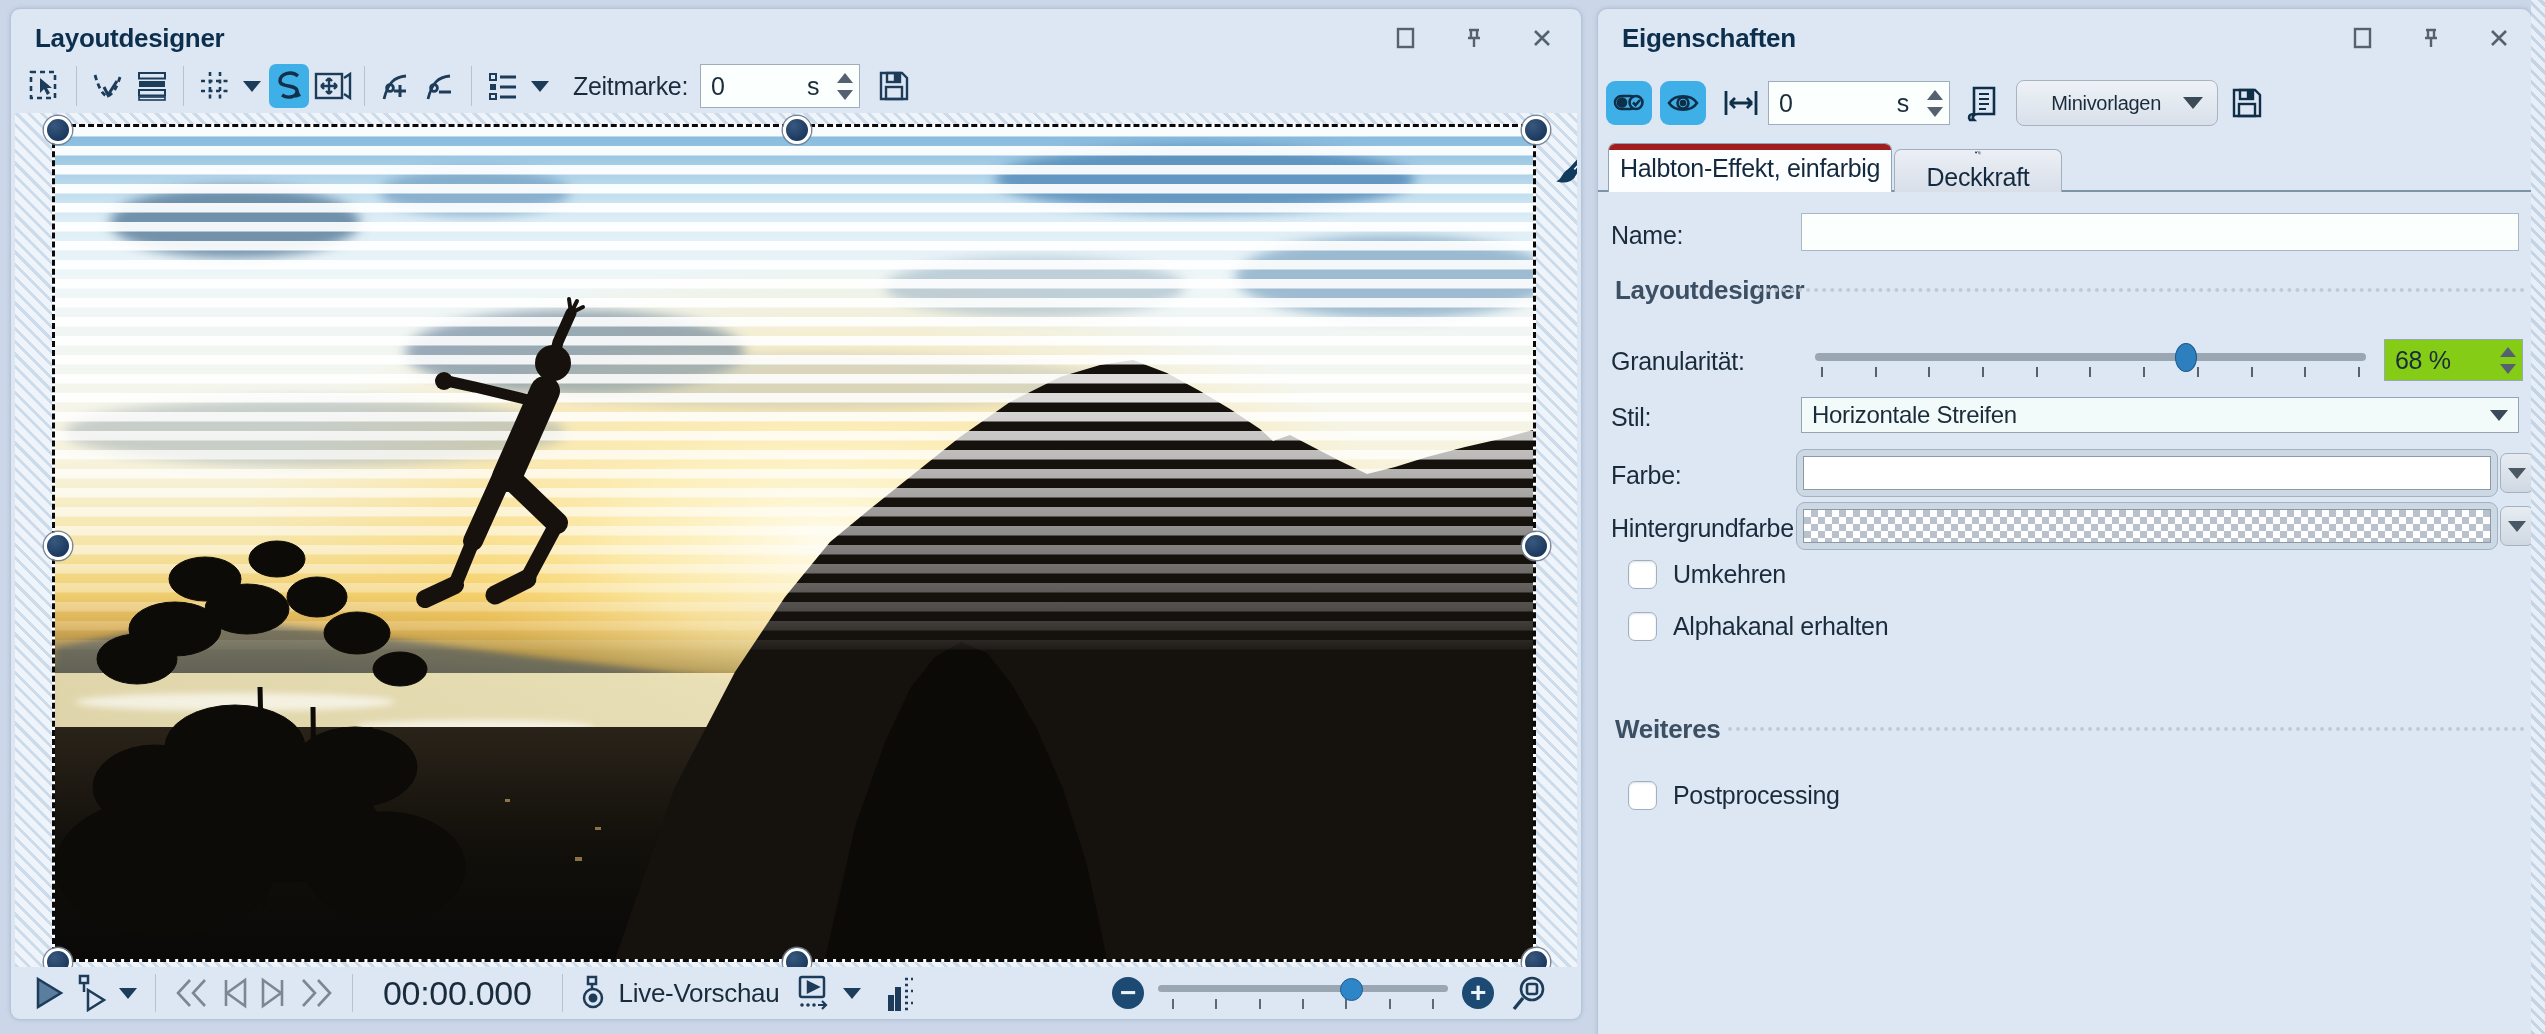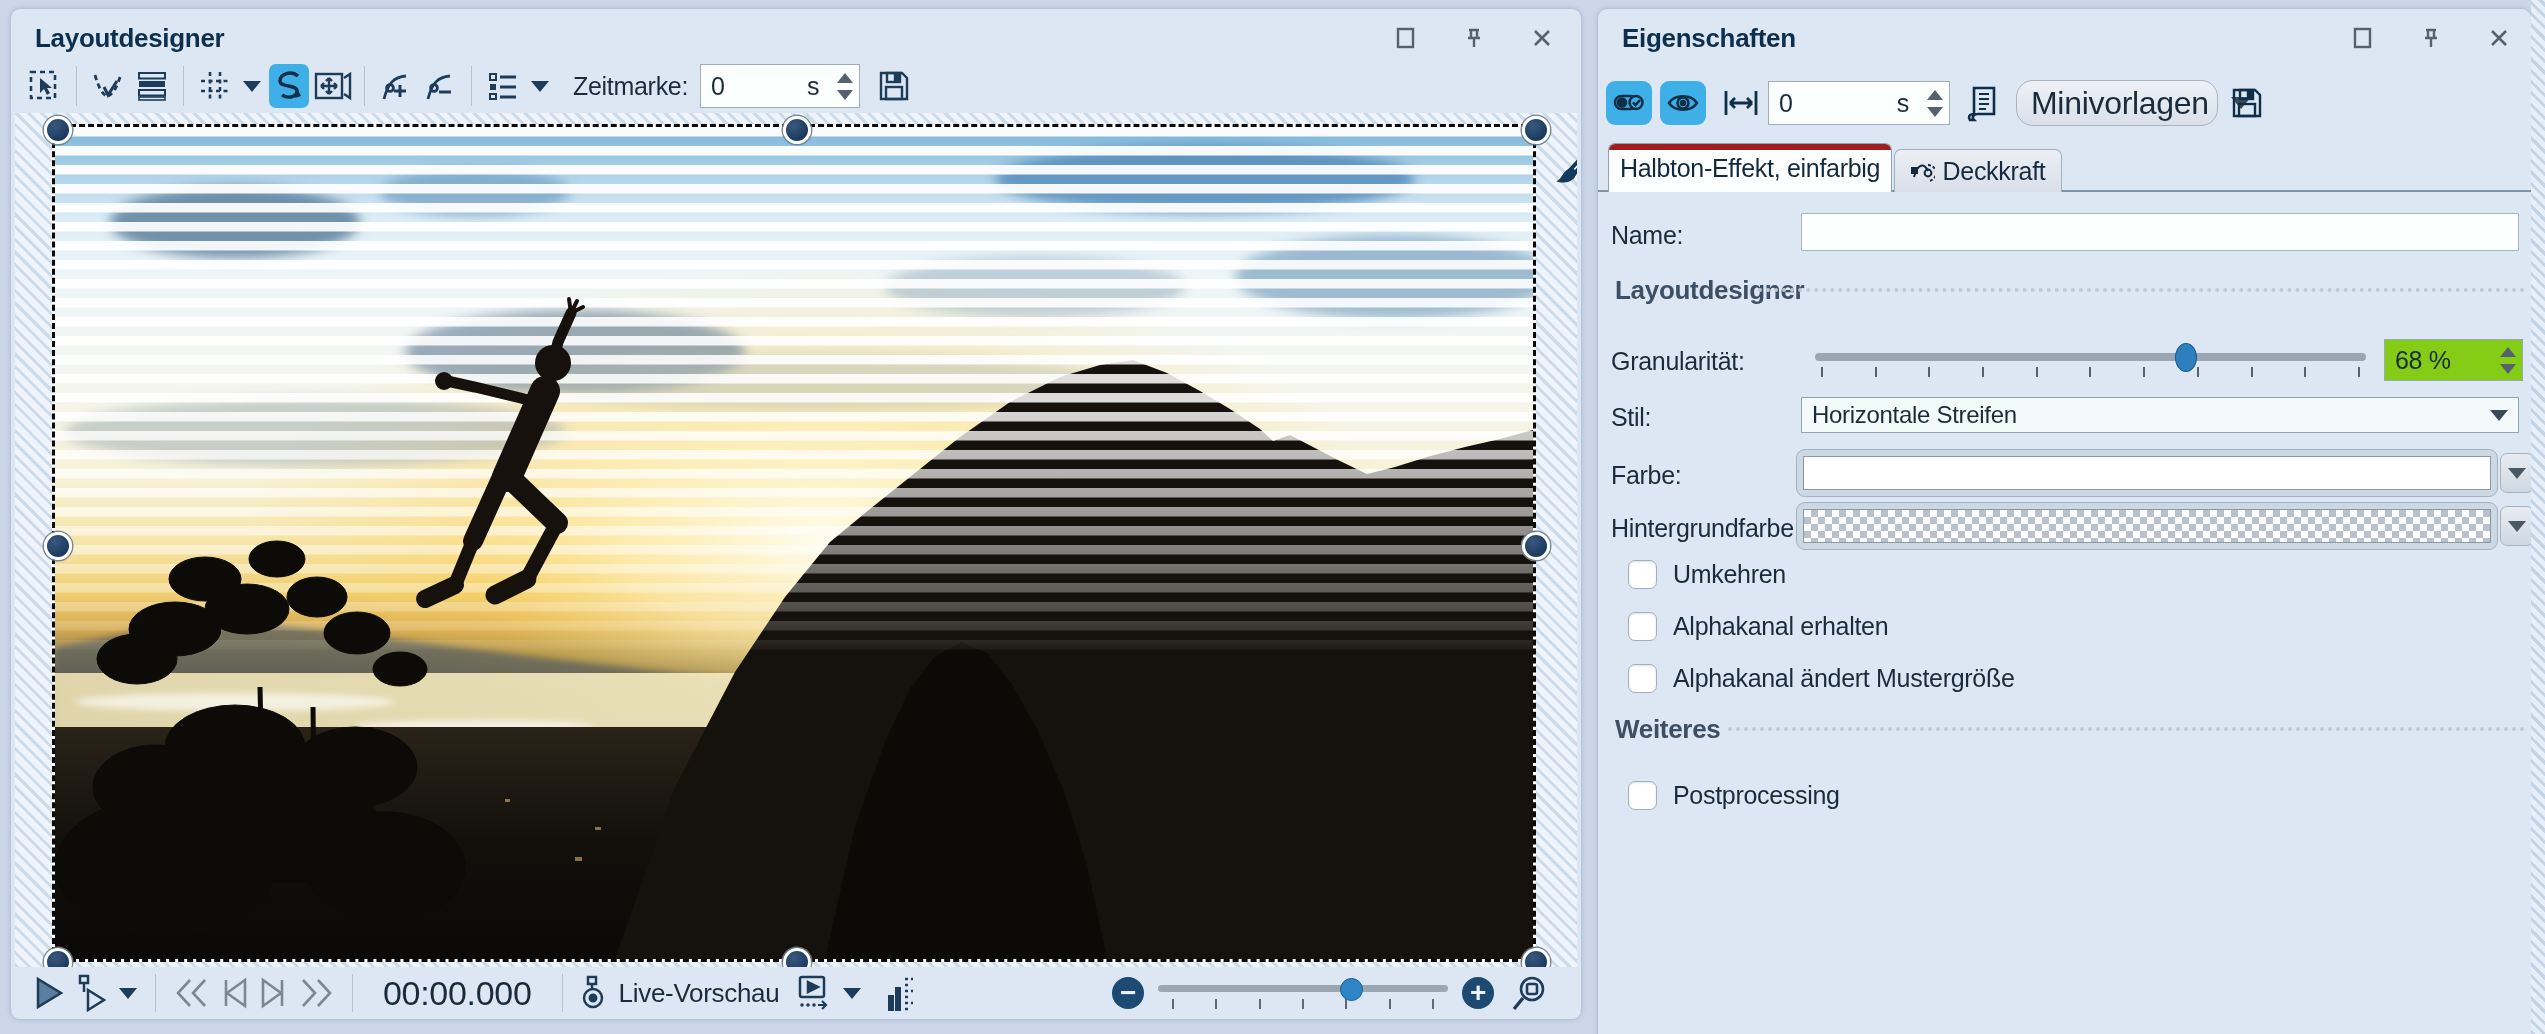--- a/index.html
+++ b/index.html
@@ -47,27 +47,27 @@
   .zoom-circle{width:32px;height:32px;border-radius:50%;background:#1d4a72;color:#eaf2fa;display:flex;align-items:center;justify-content:center;font-size:28px;font-weight:bold;line-height:0;}
   .zslider{position:relative;width:290px;height:40px;margin:0 14px;}
   .zslider .track{position:absolute;left:0;right:0;top:12px;height:7px;border-radius:4px;background:#9aa6b1;}
   .zslider .ticks{position:absolute;left:14px;right:14px;top:26px;display:flex;justify-content:space-between;}
   .zslider .ticks i{width:2px;height:10px;background:#5c6a77;}
   .zslider .thumb{position:absolute;top:5px;width:21px;height:21px;border-radius:50%;background:#2e86c8;border:1px solid #1c5c8e;}
   
   .rp-toolbar{position:absolute;top:72px;left:8px;height:44px;display:flex;align-items:center;}
   .rp-togglebtn{width:46px;height:44px;border-radius:9px;background:#3fafe8;display:flex;align-items:center;justify-content:center;margin-right:8px;}
   .rp-iconbtn{display:flex;align-items:center;justify-content:center;margin:0 8px;}
-  .dropdown{height:44px;background:linear-gradient(#eef2f7,#d9e0ea);border:1.5px solid #a8b4c2;border-radius:17px;display:flex;align-items:center;font-size:32px;color:#1a2b3c;padding:0 14px;}
+  .dropdown{height:44px;background:linear-gradient(#eef2f7,#d9e0ea);border:1.5px solid #a8b4c2;border-radius:8px;display:flex;align-items:center;font-size:20px;color:#1a2b3c;padding:0 14px;justify-content:flex-end;}
   .dropdown .dd-caret{width:0;height:0;border-left:10px solid transparent;border-right:10px solid transparent;border-top:12px solid #3c4a58;margin-left:22px;}
   .tabs-underline{position:absolute;left:0;right:0;top:181px;height:2px;background:#7d93a8;}
   .tab{position:absolute;display:flex;align-items:center;justify-content:center;font-size:25px;color:#14293e;}
   .tab.active{left:10px;top:134px;width:282px;height:48px;background:#fdfeff;border:1px solid #8fa3b6;border-bottom:none;border-radius:7px 7px 0 0;z-index:2;}
   .tab.active::before{content:"";position:absolute;top:0;left:0;right:0;height:6px;background:#a01d20;border-radius:7px 7px 0 0;}
-  .tab.inactive{left:296px;top:140px;width:166px;height:42px;background:linear-gradient(#eceff5,#d8dfe9);border:1px solid #9fb0bf;border-bottom:none;border-radius:7px 7px 0 0;z-index:1;gap:8px;}
+  .tab.inactive{left:296px;top:140px;width:166px;height:42px;background:linear-gradient(#eceff5,#d8dfe9);border:1px solid #9fb0bf;border-bottom:none;border-radius:7px 7px 0 0;z-index:1;gap:8px;flex-direction:column;}
   .fld-label{position:absolute;left:13px;font-size:25px;color:#1a2b3c;}
   .text-input{position:absolute;left:203px;width:718px;height:38px;background:#fbfffd;border:1px solid #a9b6c4;font-size:24px;color:#1a2b3c;padding:0 8px;box-sizing:border-box;font-family:"Liberation Sans",sans-serif;}
   .sec-header{position:absolute;left:17px;font-size:26px;font-weight:bold;color:#3d4f63;}
   .sec-dots{position:absolute;right:6px;height:0;border-top:4px dotted #c0cad5;}
   .gslider{position:absolute;left:217px;top:330px;width:551px;height:44px;}
   .gslider .track{position:absolute;left:0;right:0;top:14px;height:8px;border-radius:4px;background:#9aa6b1;}
   .gslider .ticks{position:absolute;left:6px;right:6px;top:28px;display:flex;justify-content:space-between;}
   .gslider .ticks i{width:2px;height:10px;background:#55626f;}
   .gslider .thumb{position:absolute;top:4px;width:20px;height:27px;border-radius:50%;background:#2e7fbe;border:1px solid #1c5c8e;}
   .spinbox{position:absolute;width:137px;height:40px;background:#84cc16;border:1px solid #9aa8b6;display:flex;align-items:center;font-size:25px;color:#1a2b3c;}
@@ -582,24 +582,20 @@
       </div>
 
     <div class="checkbox-row" style="top:551px;">
       <div class="checkbox"></div>
       <div class="cb-label">Umkehren</div>
     </div>
     <div class="checkbox-row" style="top:603px;">
       <div class="checkbox"></div>
       <div class="cb-label">Alphakanal erhalten</div>
     </div>
-    <div class="checkbox-row" style="top:655px;">
-      <div class="checkbox"></div>
-      <div class="cb-label">Alphakanal ändert Mustergröße</div>
-    </div>
 
     <div class="sec-header" style="top:705px;">Weiteres</div>
     <div class="sec-dots" style="left:130px;top:718px;"></div>
 
     <div class="checkbox-row" style="top:772px;">
       <div class="checkbox"></div>
       <div class="cb-label">Postprocessing</div>
     </div>
   </div>
 

